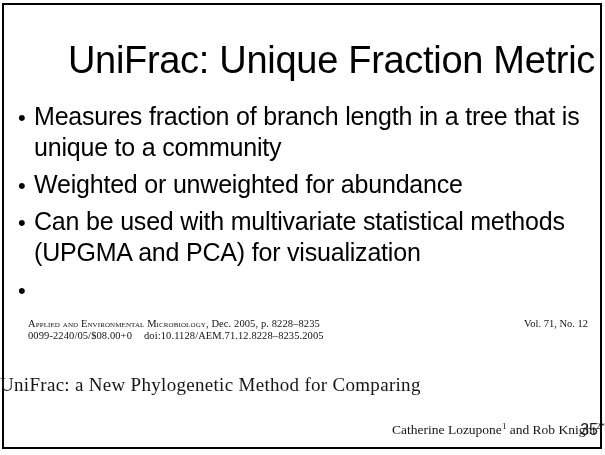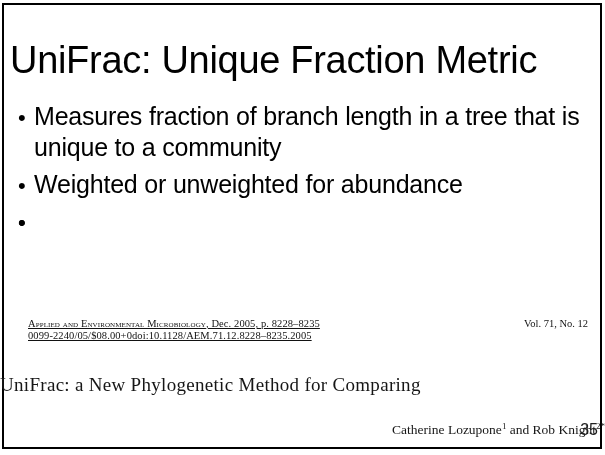--- a/index.html
+++ b/index.html
@@ -15,21 +15,21 @@
     position:absolute;
     left:2px;top:3px;right:3px;bottom:6px;
     border:2px solid #000;
     background:transparent;
     pointer-events:none;
   }
   .slide-title{
     position:absolute;
     left:10px;right:10px;top:38px;
     margin:0;
-    text-align:left;
+    text-align:right;
     font-size:38px;
     font-weight:400;
     line-height:44px;
     letter-spacing:-0.3px;
     color:#000;
     white-space:nowrap;
   }
   .bullet-list{
     position:absolute;
     left:18px;top:101px;
@@ -49,24 +49,23 @@
   .dot{position:absolute;left:0;top:0;}
   .dot::before{content:"\2022";font-size:22px;}
   .cite{
     position:absolute;
     left:28px;top:318px;
     font-family:"Liberation Serif",serif;
     font-size:10.5px;
     line-height:12px;
     color:#121212;
     letter-spacing:0.1px;
-    text-decoration:underline;
   }
   .sc{font-variant:small-caps;}
-  .doi-part{}
+  .doi-part{margin-left:12px;}
   .vol{
     position:absolute;
     right:17px;top:318px;
     font-family:"Liberation Serif",serif;
     font-size:10.5px;
     line-height:12px;
     color:#121212;
   }
   .paper-title{
     position:absolute;
@@ -110,20 +109,21 @@
     <li>
       <span class="dot"></span>
       <span>Measures fraction of branch length in a tree that is unique to a community</span>
     </li>
     <li>
       <span class="dot"></span>
       <span>Weighted or unweighted for abundance</span>
     </li>
     <li>
       <span class="dot"></span>
+      <span>Can be used with multivariate statistical methods (UPGMA and PCA) for visualization</span>
     </li>
     <li>
       <span class="dot"></span>
     </li>
   </ul>
 
   <div class="cite">
     <div>
       <span class="sc">Applied and Environmental Microbiology</span><span>, Dec. 2005, p. 8228–8235</span>
     </div>

